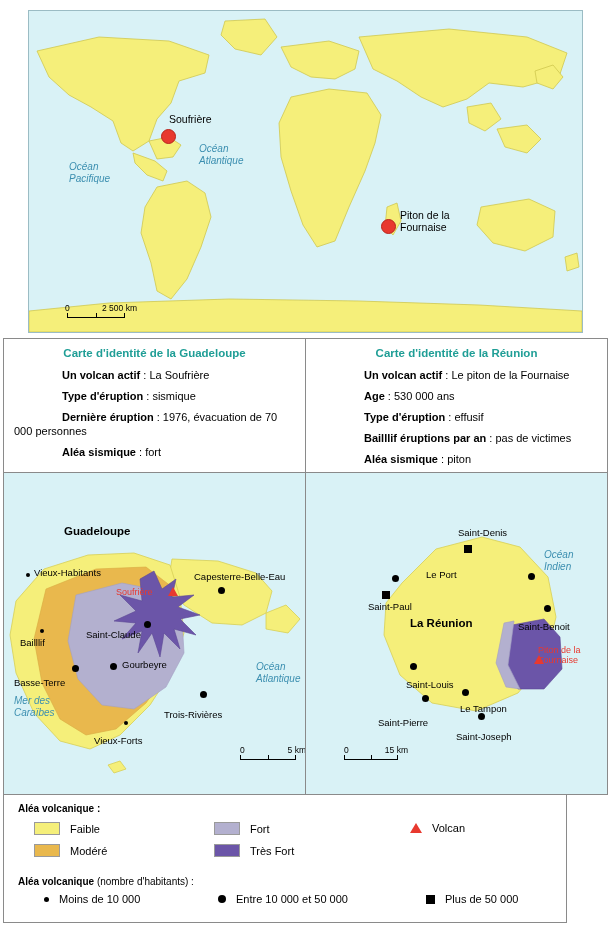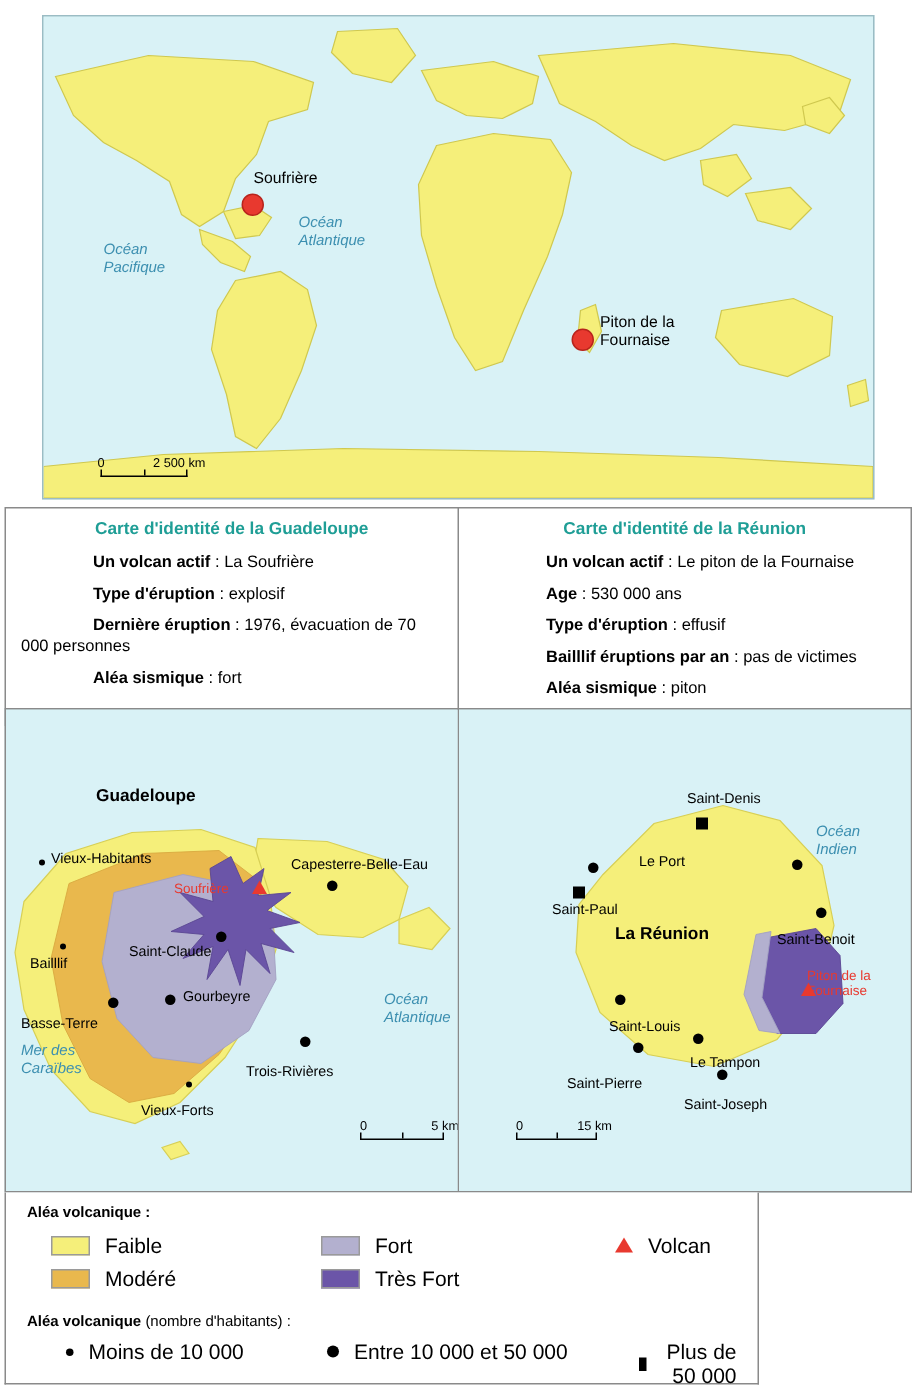--- a/index.html
+++ b/index.html
@@ -141,42 +141,42 @@
     position: absolute;
     font-size: 9px;
     color: #e8392f;
     white-space: nowrap;
   }
 
   
   .legend {
     position: absolute;
     left: 3px; top: 795px;
-    width: 503px; height: 128px;
+    width: 564px; height: 128px;
     border: 1px solid #8a8a8a;
     border-top: none;
     padding: 8px 14px;
     background: #fff;
   }
   .legend-title {
     font-size: 10px;
     font-weight: bold;
     color: #000;
     margin-bottom: 8px;
   }
   .legend-title span.normal { font-weight: normal; }
   .legend-row {
     position: relative;
     height: 22px;
   }
   .legend-item {
     position: absolute;
     display: flex;
     align-items: center;
-    font-size: 14px;
+    font-size: 11px;
     color: #000;
     text-align: right;
   }
   .swatch {
     width: 26px; height: 13px;
     border: 1px solid #9a9a9a;
     margin-right: 10px;
   }
   .dot-s { width: 5px; height: 5px; border-radius: 50%; background: #000; margin-right: 10px; margin-left: 10px;}
   .dot-m { width: 8px; height: 8px; border-radius: 50%; background: #000; margin-right: 10px; margin-left: 8px;}
@@ -246,21 +246,21 @@
         <span>2 500 km</span>
       </div>
       <div class="bar" style="width:58px;"></div>
     </div>
   </div>
 
   <div class="cards">
     <div class="card">
       <div class="card-title">Carte d'identité de la Guadeloupe</div>
       <div class="card-line"><b>Un volcan actif</b><span> : La Soufrière</span></div>
-      <div class="card-line"><b>Type d'éruption</b><span> : explosif</span></div>
+      <div class="card-line"><b>Type d'éruption</b><span> : sismique</span></div>
       <div class="card-line"><b>Dernière éruption</b><span> : 1976, évacuation de 70 000 personnes</span></div>
       <div class="card-line"><b>Aléa sismique</b><span> : fort</span></div>
     </div>
     <div class="card">
       <div class="card-title">Carte d'identité de la Réunion</div>
       <div class="card-line"><b>Un volcan actif</b><span> : Le piton de la Fournaise</span></div>
       <div class="card-line"><b>Age</b><span> : 530 000 ans</span></div>
       <div class="card-line"><b>Type d'éruption</b><span> : effusif</span></div>
       <div class="card-line"><b>Bailllif éruptions par an</b><span> : pas de victimes</span></div>
       <div class="card-line"><b>Aléa sismique</b><span> : piton</span></div>

